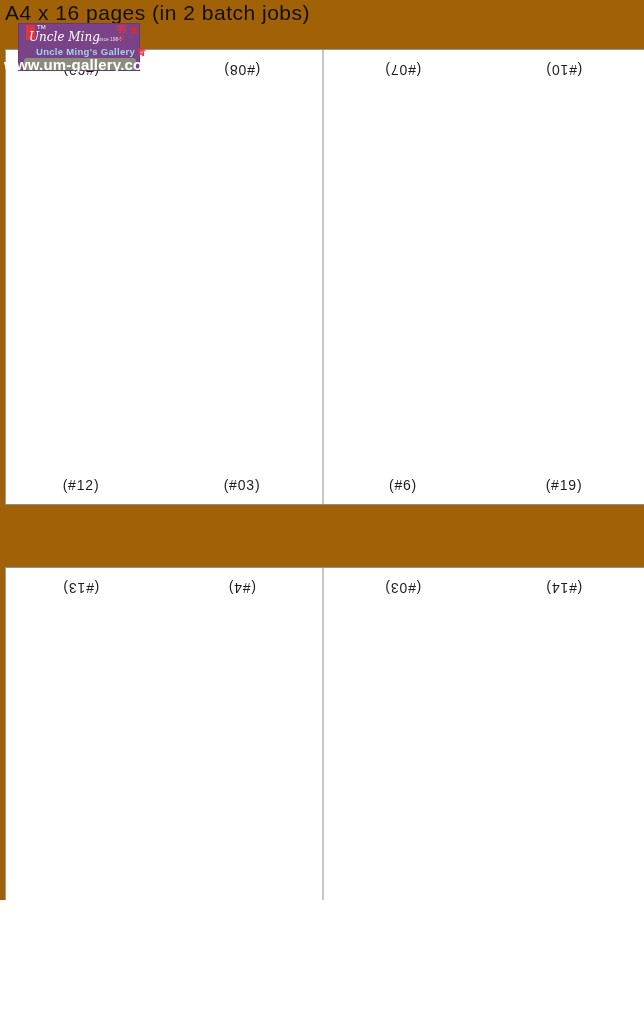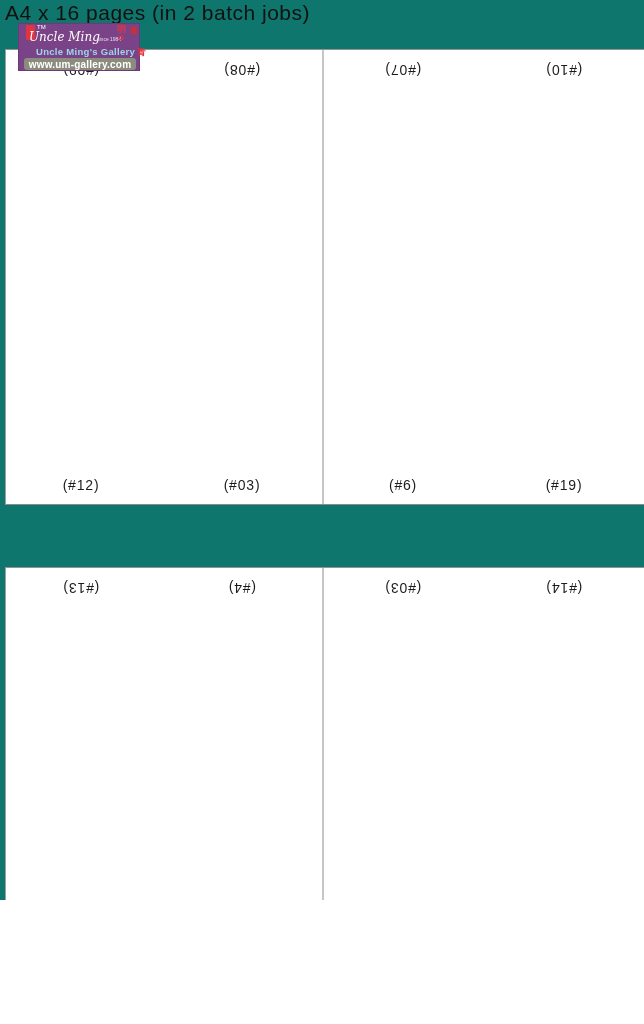--- a/index.html
+++ b/index.html
@@ -1,17 +1,17 @@
 <!DOCTYPE html>
 <html><head>
 <meta charset="utf-8">
 <style>
   html,body{margin:0;padding:0;background:#fff;}
   .canvas{
-    position:relative;width:644px;height:900px;overflow:hidden;background:#0f766e;
+    position:relative;width:644px;height:900px;overflow:hidden;background:#a16207;
     font-family:"Liberation Sans",sans-serif;color:#1c1c1c;
   }
   .title{
     position:absolute;left:5px;top:1px;font-size:21px;font-weight:400;
     letter-spacing:.5px;color:#111;white-space:nowrap;margin:0;
   }
   
   .sheet{
     position:absolute;left:5px;width:639px;background:#fff;
     border-top:1px solid #939393;border-bottom:1px solid #8b8b8b;border-left:1px solid #9e9e9e;
@@ -51,21 +51,21 @@
   .logo .flower{position:absolute;right:16px;top:11px;font-size:7px;color:#e03440;}
   .logo .gal-line{
     position:absolute;left:18px;top:23px;font-size:9.5px;font-weight:bold;
     color:#9bd6e8;letter-spacing:.3px;white-space:nowrap;
   }
   .logo .gal-line .cjk-g{color:#d8323e;margin-left:2px;font-size:9px;}
   .logo .strip{
     position:absolute;left:6px;top:35px;width:112px;height:12px;background:#8c8c7e;
     border-radius:3px;display:flex;align-items:center;justify-content:center;
   }
-  .logo .strip span{font-size:10px;font-weight:bold;color:#fff;letter-spacing:.2px;white-space:nowrap;}
+  .logo .strip span{font-size:15px;font-weight:bold;color:#fff;letter-spacing:.2px;white-space:nowrap;}
 </style>
 </head>
 <body>
 
 <div class="canvas">
 
   <h1 class="title">A4 x 16 pages (in 2 batch jobs)</h1>
 
   <div class="sheet sheet1">
     <div class="fold-divider"></div>

